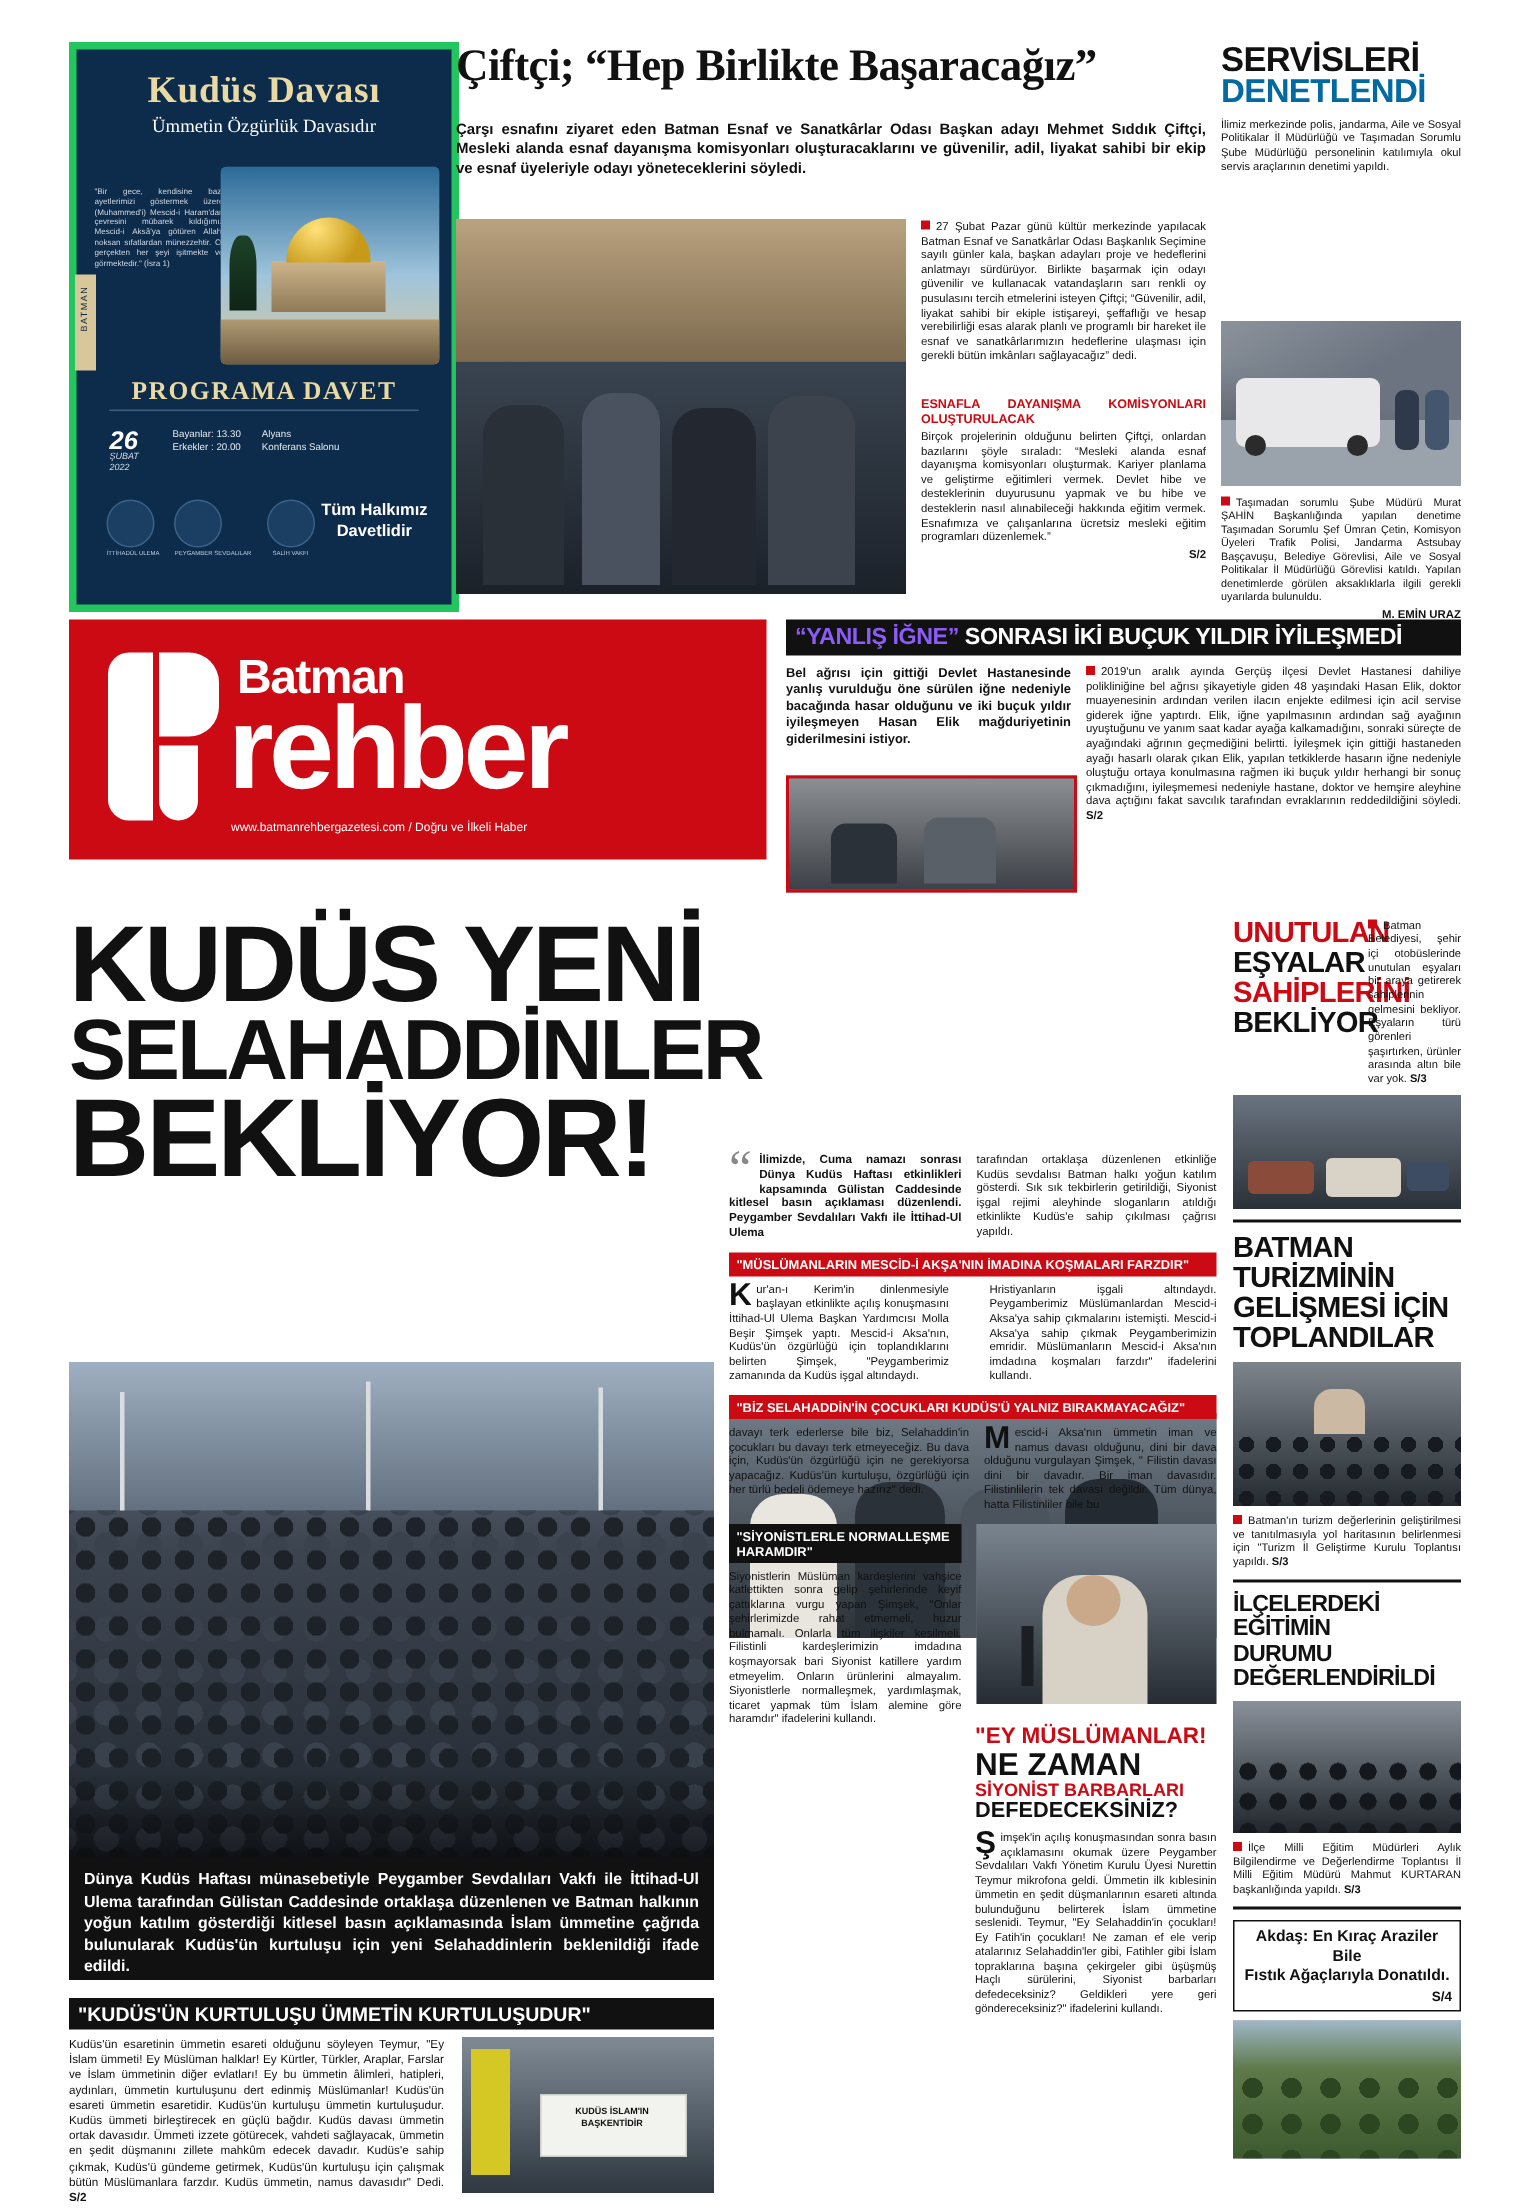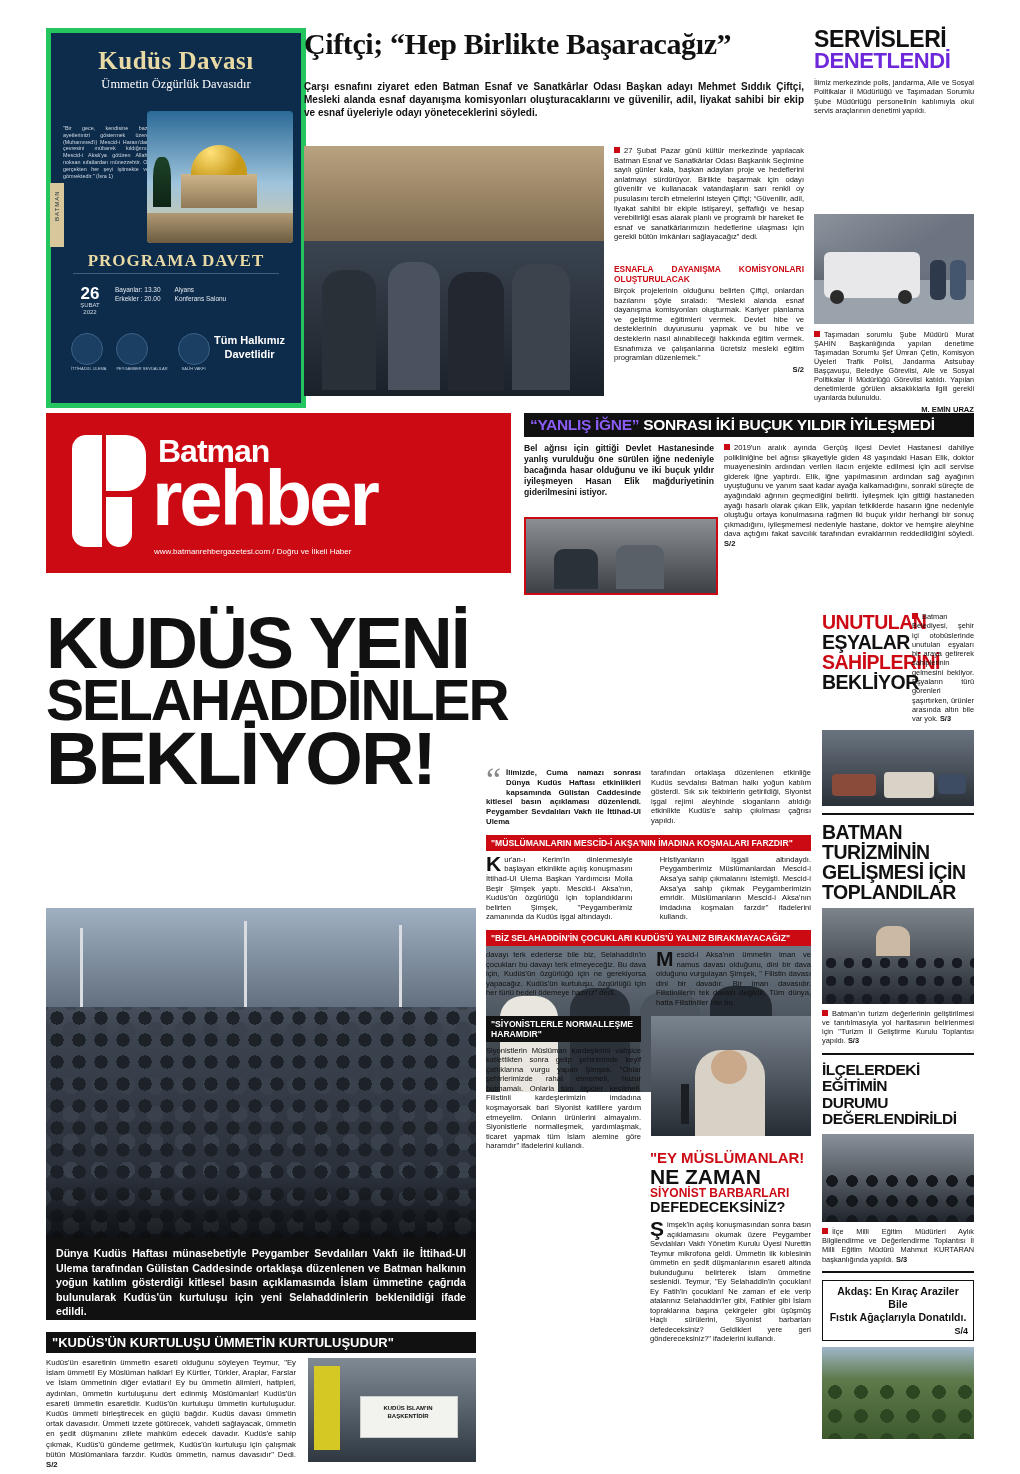--- a/index.html
+++ b/index.html
@@ -25,21 +25,21 @@
   #ad .adBlurb{position:absolute;left:12px;top:92px;width:86px;color:#cfd9e4;font-size:5.4px;line-height:6.8px;text-align:justify;}
   #ad .domeWrap{position:absolute;left:96px;top:78px;width:146px;height:132px;border-radius:4px;overflow:hidden;background:linear-gradient(#17405f,#0b2238);}
   #ad .sky{position:absolute;inset:0;background:linear-gradient(#2b6a97,#9fc4dc 55%,#d9c9a0);}
   #ad .dome{position:absolute;left:44px;top:34px;width:56px;height:30px;background:radial-gradient(circle at 35% 25%,#ffe27a,#c89a1a 70%);border-radius:56px 56px 0 0;}
   #ad .domeBase{position:absolute;left:34px;top:63px;width:76px;height:34px;background:linear-gradient(#cdb48b,#8f7a57);}
   #ad .wall{position:absolute;left:0;bottom:0;width:100%;height:30px;background:linear-gradient(#b09a74,#6d5c41);}
   #ad .palm{position:absolute;left:6px;top:46px;width:18px;height:50px;background:linear-gradient(#1d4228,#0e2416);border-radius:40% 40% 0 0;}
   #ad .banner{position:absolute;left:0;top:218px;width:100%;text-align:center;color:#e9d9a4;font-family:"Liberation Serif",serif;font-size:17px;letter-spacing:1px;font-weight:bold;}
   #ad .rule{position:absolute;left:22px;right:22px;top:240px;height:1px;background:#3d5e7e;}
   #ad .infoRow{position:absolute;left:22px;top:252px;width:210px;display:flex;gap:8px;align-items:flex-start;}
-  #ad .dateBox{width:34px;text-align:center;color:#fff;}
+  #ad .dateBox{width:34px;color:#fff;font-style:italic;}
   #ad .dateBox .d{font-size:17px;font-weight:bold;line-height:17px;}
   #ad .dateBox .m{font-size:6px;line-height:7px;color:#cfd9e4;}
   #ad .times{font-size:6.5px;line-height:9px;color:#e2e9f0;}
   #ad .venue{font-size:6.5px;line-height:9px;color:#e2e9f0;margin-left:6px;}
   #ad .logos{position:absolute;left:20px;top:300px;width:150px;display:flex;gap:10px;}
   #ad .lg{width:30px;height:30px;border-radius:50%;background:#1b3f62;border:1px solid #3a6287;}
   #ad .lgl{font-size:4px;color:#bcd0e2;text-align:center;margin-top:1px;}
   #ad .invite{position:absolute;right:16px;top:300px;text-align:center;color:#fff;font-size:11px;line-height:14px;font-weight:bold;}
   #ad .sideTab{position:absolute;left:-1px;top:150px;width:14px;height:64px;background:#d8c79a;}
   #ad .sideTab span{display:block;transform:rotate(-90deg);transform-origin:center;font-size:6px;color:#12283f;margin-top:28px;white-space:nowrap;letter-spacing:1px;}
@@ -50,21 +50,21 @@
   #cstory .lede{font-size:10px;line-height:13px;margin-top:20px;font-weight:bold;}
   #cstory .photo{position:absolute;left:0;top:118px;width:300px;height:250px;}
   #cstory .col{position:absolute;left:310px;top:118px;width:190px;font-size:7.6px;line-height:9.6px;text-align:justify;}
   #cstory .subhead{color:#cc0a14;font-weight:bold;font-size:8.4px;line-height:10px;margin:22px 0 2px;}
   .bullet{display:inline-block;width:6px;height:6px;background:#cc0a14;margin-right:4px;}
 
   
   #rstory{left:814px;top:28px;width:160px;height:370px;}
   #rstory .k1{font-family:"Liberation Sans",sans-serif;font-weight:bold;font-size:42px;line-height:38px;letter-spacing:-1px;}
   #rstory .k2{font-weight:bold;font-size:23px;line-height:22px;letter-spacing:-.4px;}
-  #rstory .k3{font-weight:bold;font-size:22px;line-height:22px;color:#6d28d9;letter-spacing:-.4px;}
+  #rstory .k3{font-weight:bold;font-size:22px;line-height:22px;color:#0369a1;letter-spacing:-.4px;}
   #rstory .body{font-size:7.4px;line-height:9.4px;text-align:justify;margin-top:6px;}
   #rstory .photo{position:absolute;left:0;top:186px;width:160px;height:110px;}
   #rstory .cap{position:absolute;left:0;top:302px;width:160px;font-size:7.2px;line-height:9px;text-align:justify;}
   #rstory .byline{text-align:right;font-weight:bold;font-size:7.6px;margin-top:3px;}
 
   
   #mast{left:46px;top:413px;width:465px;height:160px;background:#cc0a14;}
   #mast .batman{position:absolute;left:112px;top:20px;color:#fff;font-size:32px;font-weight:bold;letter-spacing:-1px;}
   #mast .rehber{position:absolute;left:106px;top:46px;color:#fff;font-size:78px;font-weight:bold;letter-spacing:-3px;line-height:78px;}
   #mast .url{position:absolute;left:108px;top:134px;color:#fff;font-size:8px;}

